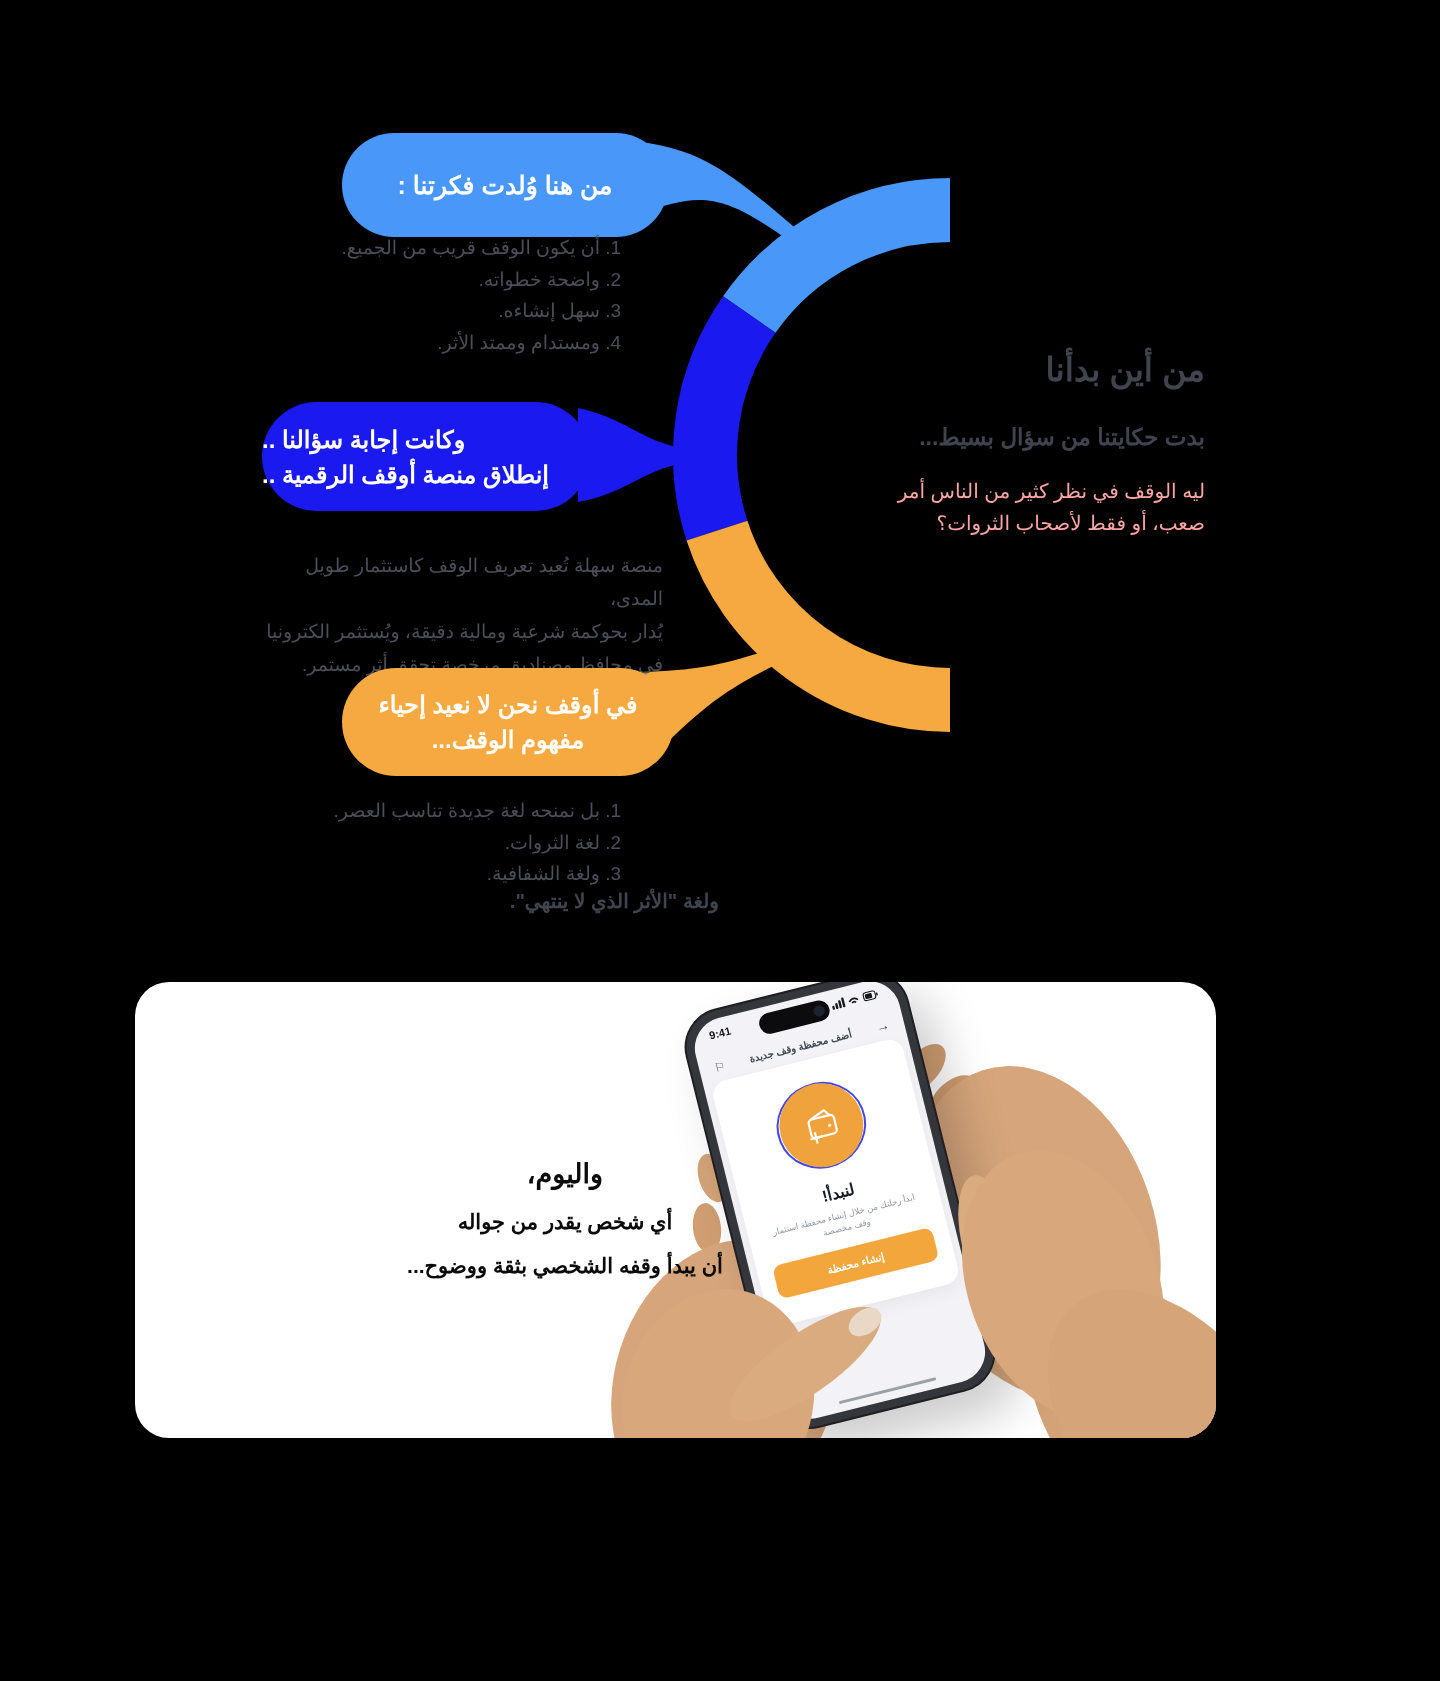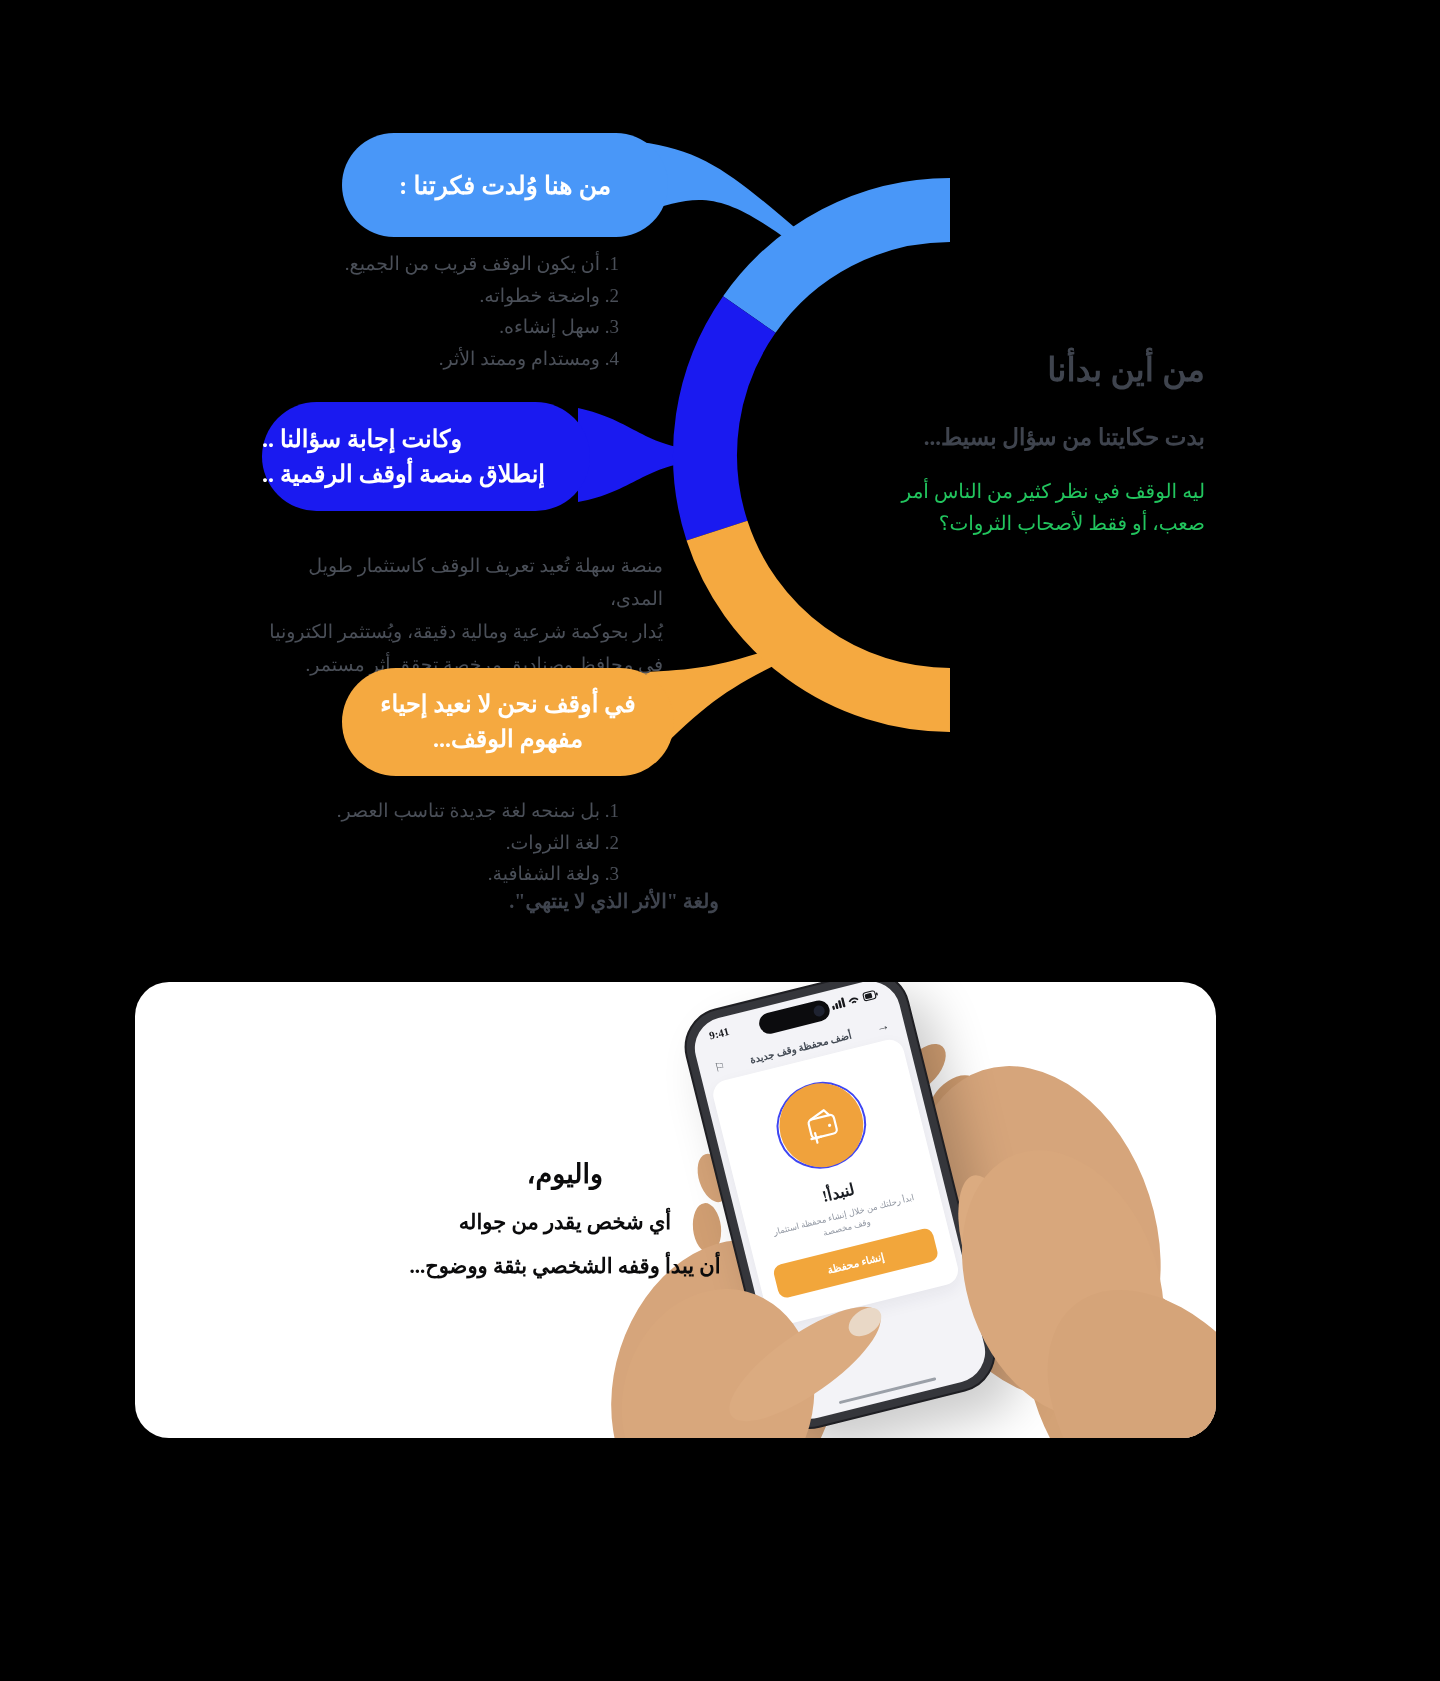--- a/index.html
+++ b/index.html
@@ -1,42 +1,42 @@
 <!DOCTYPE html>
 <html lang="ar"><head>
 <meta charset="utf-8">
 <style>
   html,body{margin:0;padding:0;background:#000;}
   #stage{position:relative;width:1440px;height:1681px;background:#000;overflow:hidden;
-         font-family:Liberation Serif, serif;}
+         font-family:Liberation Sans, sans-serif;}
   
   #donut-svg{position:absolute;left:0;top:0;width:1440px;height:982px;}
   .bubble{position:absolute;display:flex;flex-direction:column;justify-content:center;
           color:#fff;font-weight:700;}
   .bubble-idea{left:342px;top:133px;width:326px;height:104px;border-radius:52px;
                background:#4997F8;align-items:center;font-size:25px;}
   .bubble-answer{left:262px;top:402px;width:328px;height:109px;border-radius:55px;
                background:#1A1AF0;align-items:flex-end;padding-right:24px;box-sizing:border-box;
                font-size:24px;line-height:35px;text-align:right;}
   .bubble-revive{left:342px;top:668px;width:332px;height:108px;border-radius:55px;
                background:#F5A940;align-items:center;font-size:24px;line-height:35px;text-align:center;}
   .glist{position:absolute;margin:0;padding:0 26px 0 0;color:#4A4F58;font-size:19px;
          line-height:31.5px;text-align:right;}
   .glist li::marker{color:#4A4F58;}
-  #idea-list{right:814px;top:248px;width:360px;}
+  #idea-list{right:814px;top:232px;width:360px;}
   #revive-list{right:814px;top:795px;width:360px;}
   .gpara{position:absolute;color:#4A4F58;font-size:19px;line-height:33px;text-align:right;
          white-space:pre-line;}
   #answer-para{right:777px;top:537px;width:400px;margin-top:12px;}
   #closing-line{position:absolute;right:721px;top:889px;color:#3F444E;font-size:20px;
          font-weight:700;white-space:nowrap;}
   #right-col{position:absolute;right:235px;top:344px;width:460px;text-align:right;}
   #right-col .title{color:#3F444E;font-size:33px;font-weight:800;line-height:52px;}
   #right-col .subtitle{color:#3F444E;font-size:23px;font-weight:700;margin-top:28px;}
-  #right-col .para{color:#22c55e;font-size:20px;line-height:32px;margin-top:24px;white-space:pre-line;}
+  #right-col .para{color:#fca5a5;font-size:20px;line-height:32px;margin-top:24px;white-space:pre-line;}
   
   #bottom-card{position:absolute;left:135px;top:982px;width:1081px;height:456px;background:#fff;
                border-radius:34px;overflow:hidden;}
   #card-text{position:absolute;left:150px;top:176px;width:560px;text-align:center;color:#0b0b0c;z-index:5;}
   #card-text .l1{font-size:27px;font-weight:600;margin-bottom:10px;}
   #card-text .l2,#card-text .l3{font-size:21px;font-weight:800;line-height:44px;}
   .hands{position:absolute;left:0;top:0;width:1081px;height:456px;}
   #hands-behind{z-index:1;}
   #hands-front{z-index:3;pointer-events:none;}
   

